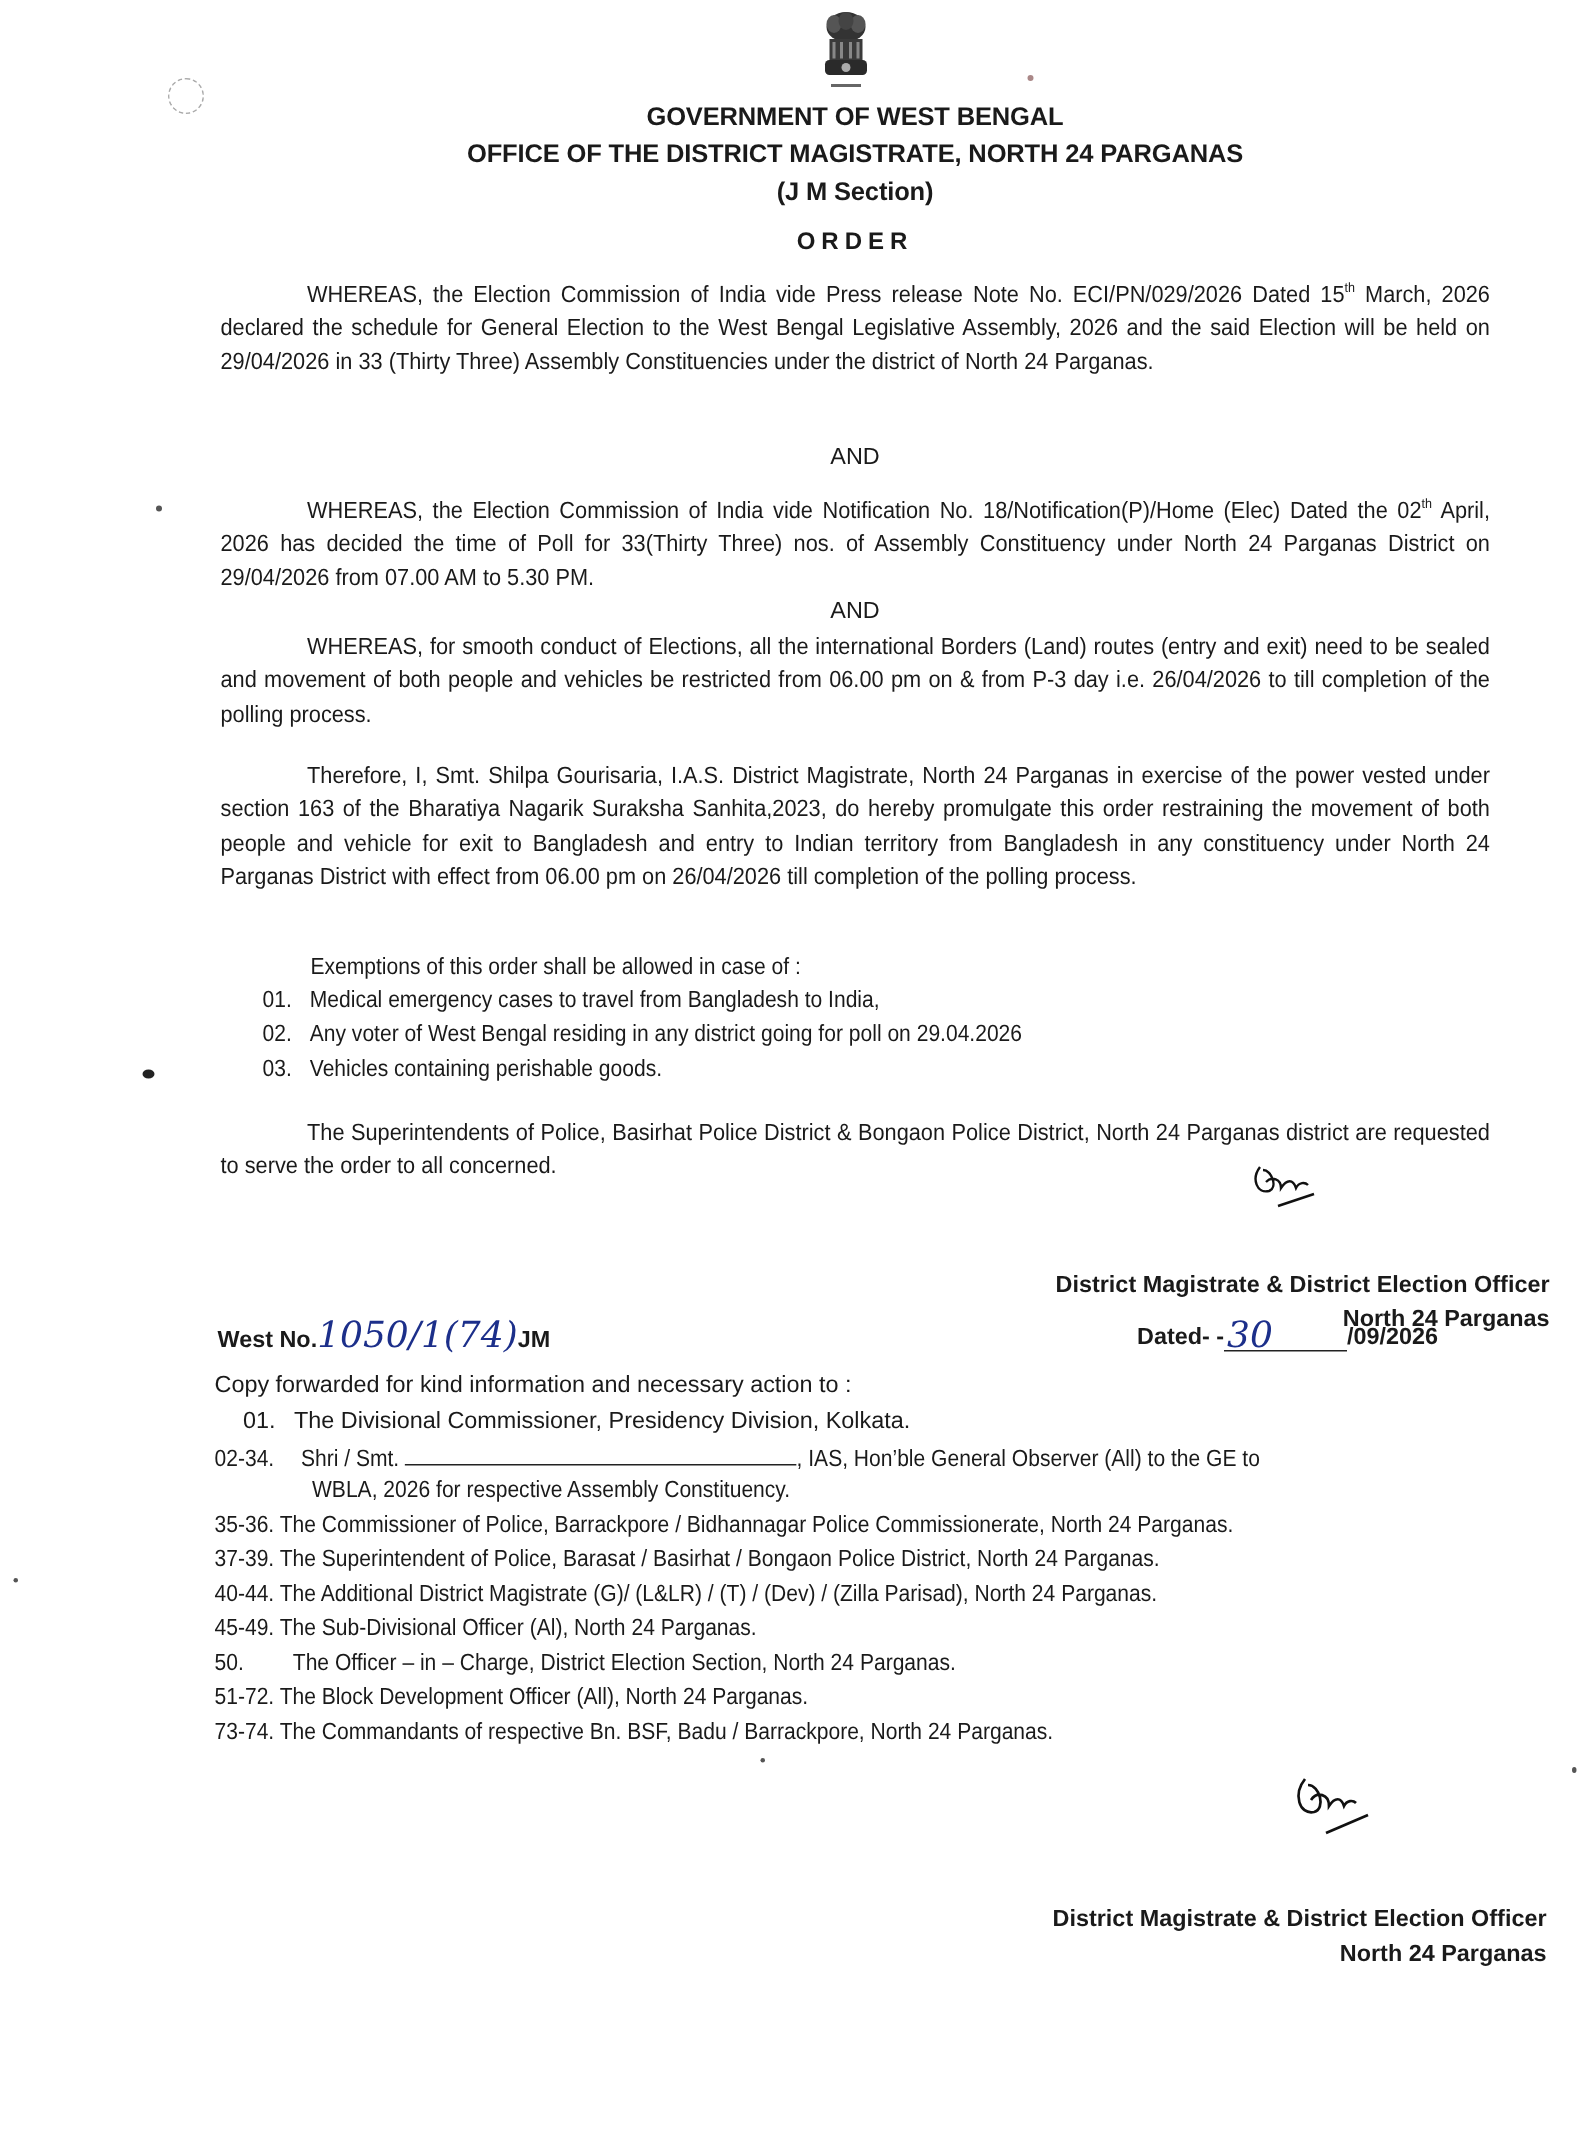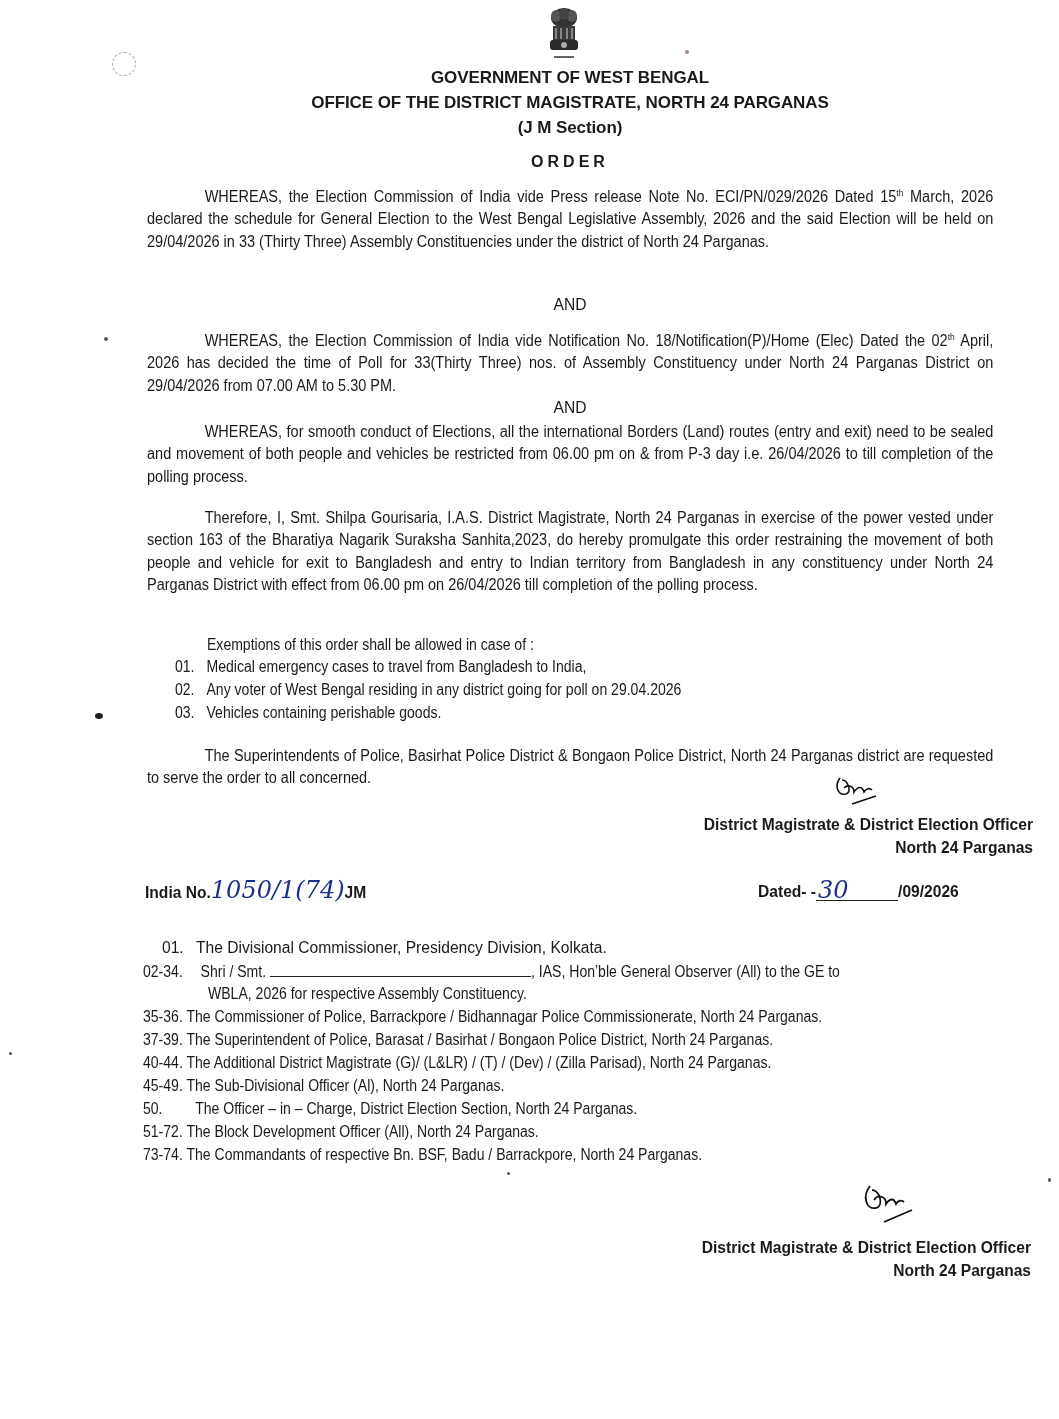--- a/index.html
+++ b/index.html
@@ -26,21 +26,21 @@
   .and1 { position: absolute; left: 0; width: 1140px; text-align: center; top: 296px; font-size: 15.6px; }
   .p2 { top: 330px; }
   .and2 { position: absolute; left: 0; width: 1140px; text-align: center; top: 399px; font-size: 15.6px; }
   .p3 { top: 421px; }
   .p4 { top: 507px; }
   .ex-head { position: absolute; left: 207px; top: 636px; font-size: 15.6px; transform: scaleX(0.9); transform-origin: left top; }
   .ex-item { position: absolute; left: 175px; font-size: 15.6px; transform: scaleX(0.9); transform-origin: left top; white-space: nowrap; }
   .ex-item .num { display: inline-block; width: 35px; }
   .p5 { top: 745px; }
   .sig { position: absolute; font-family: "DejaVu Serif", serif; color: #222; }
-  .officer { position: absolute; right: 70px; text-align: right; font-weight: bold; font-size: 15.6px; line-height: 23px; font-family: "Liberation Sans", sans-serif; }
+  .officer { position: absolute; right: 70px; text-align: right; font-weight: bold; font-size: 15.6px; line-height: 23px; font-family: "Liberation Sans", sans-serif; margin-top: 32px; }
   .officer1 { top: 813px; }
   .officer2 { top: 1236px; right: 72px; }
   .memo { position: absolute; left: 145px; top: 876px; font-weight: bold; font-size: 15.6px; font-family: "Liberation Sans", sans-serif; white-space: nowrap; }
   .hand { font-family: "DejaVu Serif", serif; font-style: italic; color: #1c2f8a; font-weight: normal; font-size: 24px; margin-top: 36px; }
   .dated { position: absolute; left: 758px; top: 876px; font-weight: bold; font-size: 15.6px; font-family: "Liberation Sans", sans-serif; white-space: nowrap; }
   .dated .blank { display: inline-block; width: 80px; border-bottom: 1.5px solid #222; text-align: left; padding-left: 2px; height: 24px; vertical-align: bottom; }
   .copy-head { position: absolute; left: 143px; top: 915px; font-size: 15.6px; font-family: "Liberation Sans", sans-serif; white-space: nowrap; }
   .copy-item { position: absolute; left: 143px; font-size: 15.6px; white-space: nowrap; transform: scaleX(0.9); transform-origin: left top; }
   .copy-item .num { display: inline-block; }
   .c1 { left: 162px; top: 939px; font-family: "Liberation Sans", sans-serif; transform: none; }
@@ -103,24 +103,25 @@
   <svg class="sig" style="left:832px;top:772px;width:50px;height:38px;" viewBox="0 0 50 38">
     <path d="M8 6 C2 14, 6 24, 14 22 C20 20, 16 8, 10 8 M12 16 C16 12, 22 14, 22 20 C26 14, 30 14, 32 20 C34 16, 38 16, 40 18" fill="none" stroke="#111" stroke-width="1.6"></path>
     <path d="M20 32 L44 24" fill="none" stroke="#111" stroke-width="1.6"></path>
   </svg>
 
   <div class="officer officer1">
     <div>District Magistrate &amp; District Election Officer</div>
     <div>North 24 Parganas</div>
   </div>
 
-  <div class="memo"><span>India No.</span><span class="hand">1050/1(74)</span><span>JM</span></div>
+  <div class="memo"><span>West No.</span><span class="hand">1050/1(74)</span><span>JM</span></div>
 
   <div class="dated"><span>Dated- -</span><span class="blank"><span class="hand">30</span></span><span>/09/2026</span></div>
 
+  <div class="copy-head">Copy forwarded for kind information  and necessary action to :</div>
 
   <div class="copy-item c1"><span class="num" style="width:34px;">01.</span><span>The Divisional Commissioner, Presidency Division, Kolkata.</span></div>
 
   <div class="copy-item" style="top:962px;"><span class="num" style="width:64px;">02-34.</span><span>Shri / Smt.</span> <span class="underline-blank"></span><span>, IAS, Hon’ble General Observer (All) to the GE to</span></div>
   <div class="copy-item" style="top:985px;left:208px;">WBLA, 2026 for respective Assembly Constituency.</div>
 
   <div class="copy-item" style="top:1008px;"><span class="num">35-36.</span> <span>The Commissioner of Police, Barrackpore / Bidhannagar Police Commissionerate, North 24 Parganas.</span></div>
   <div class="copy-item" style="top:1031px;"><span class="num">37-39.</span> <span>The Superintendent of Police, Barasat / Basirhat / Bongaon Police District, North 24 Parganas.</span></div>
   <div class="copy-item" style="top:1054px;"><span class="num">40-44.</span> <span>The Additional District Magistrate (G)/ (L&amp;LR) / (T) / (Dev) / (Zilla Parisad), North 24 Parganas.</span></div>
   <div class="copy-item" style="top:1077px;"><span class="num">45-49.</span> <span>The Sub-Divisional Officer (Al), North 24 Parganas.</span></div>

